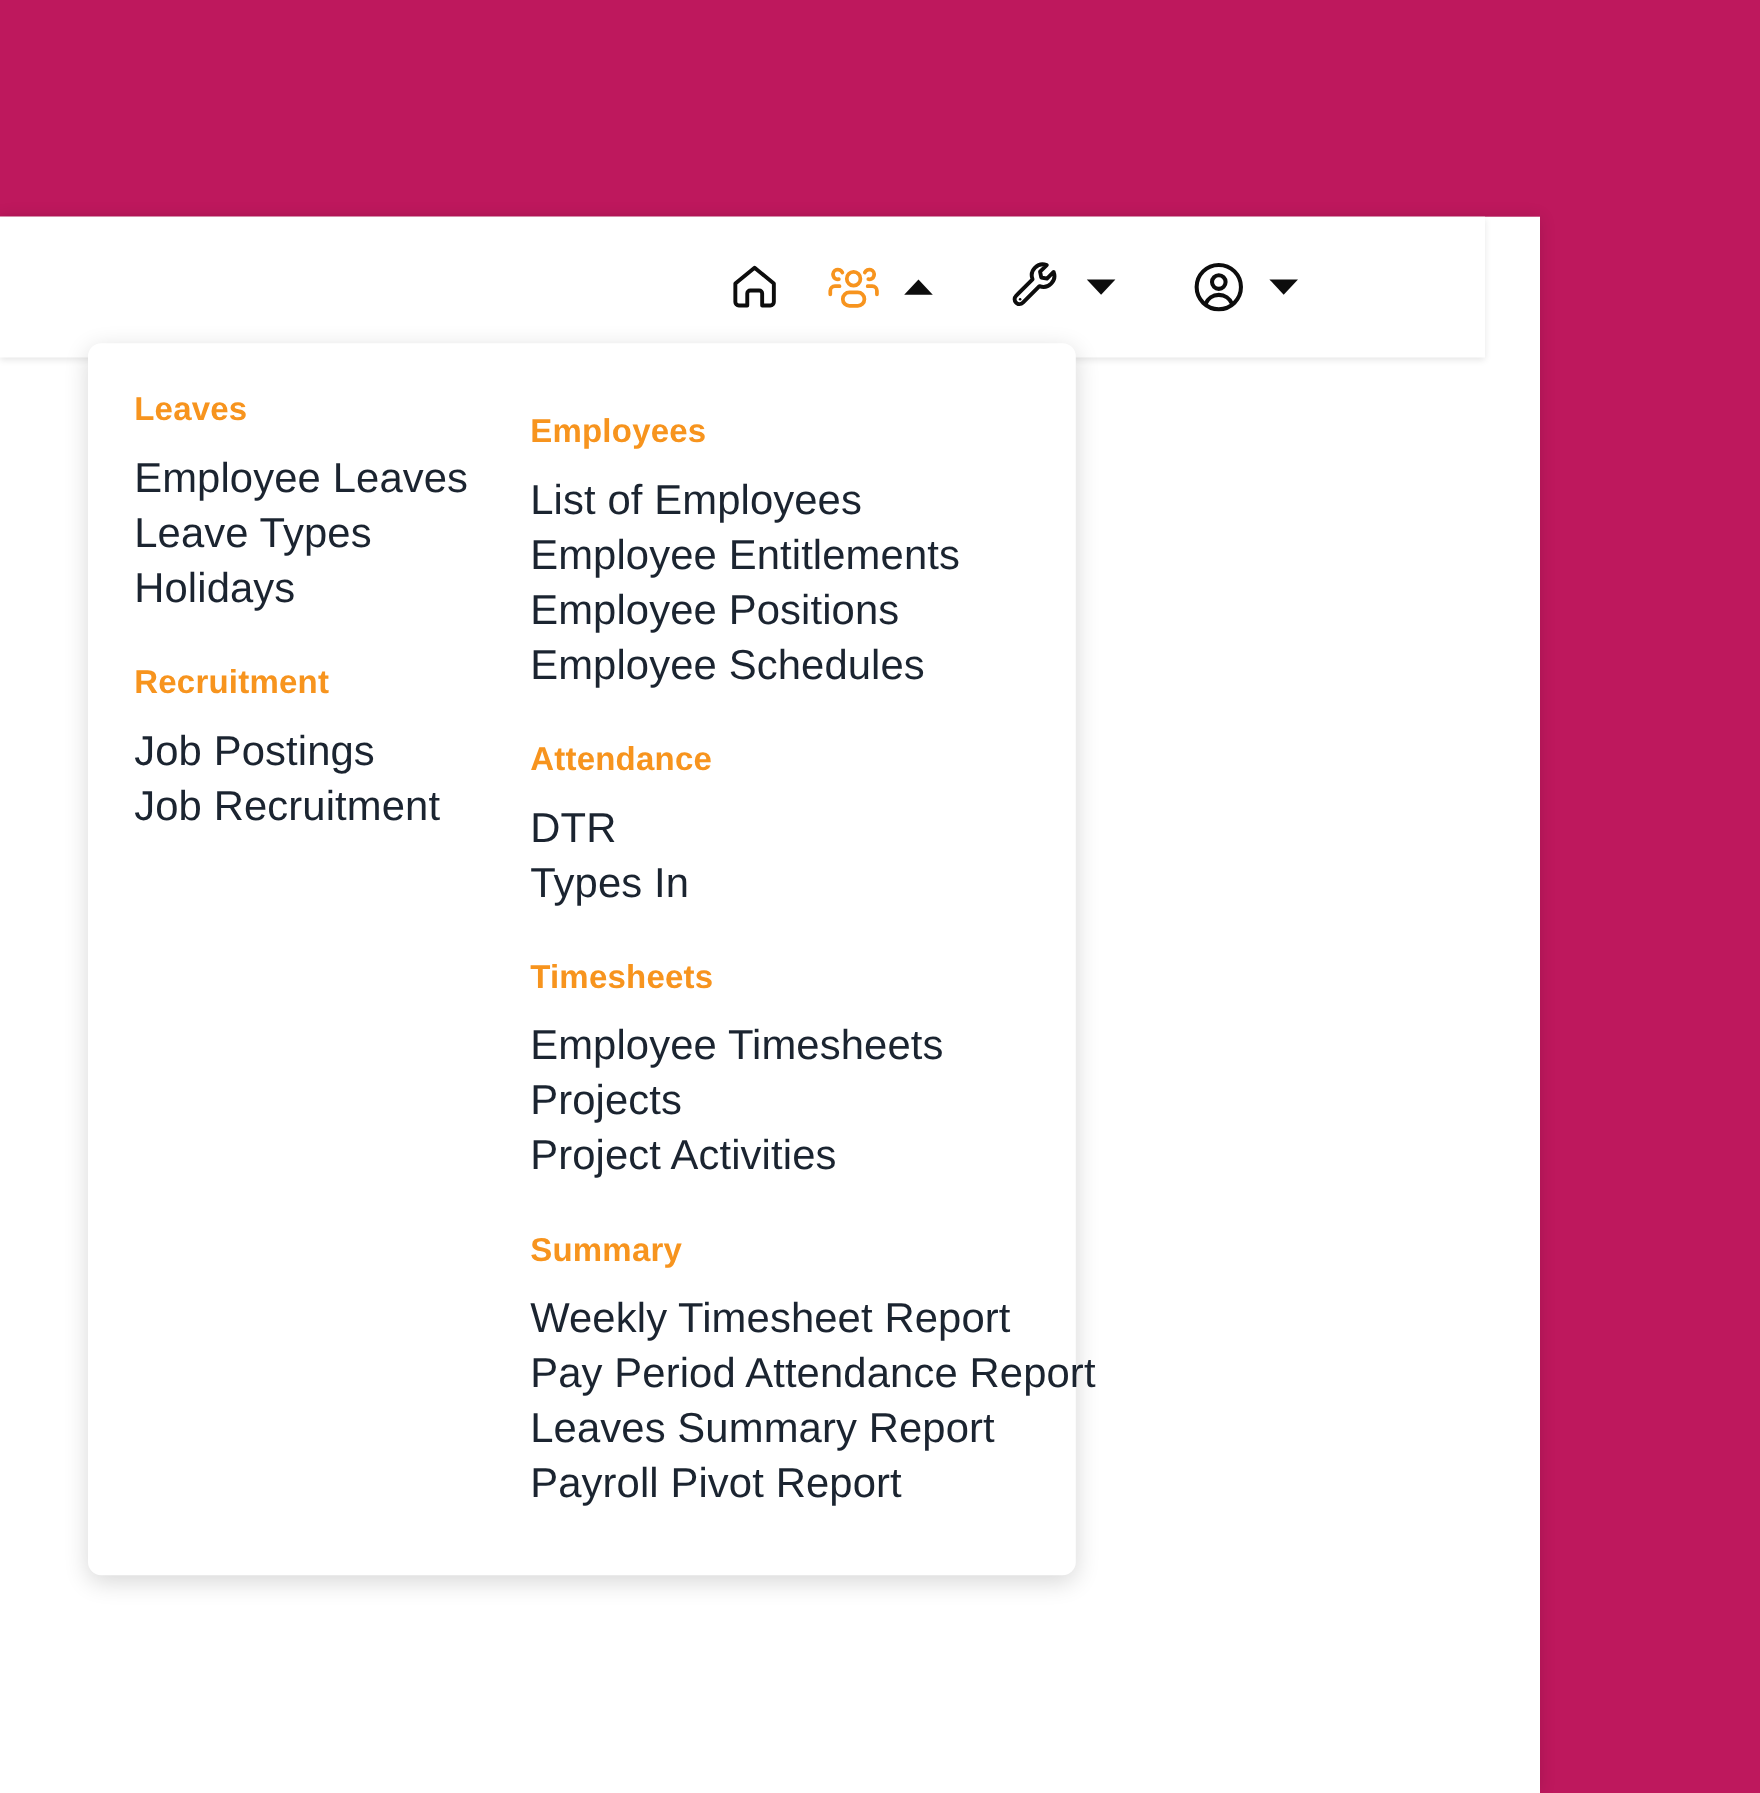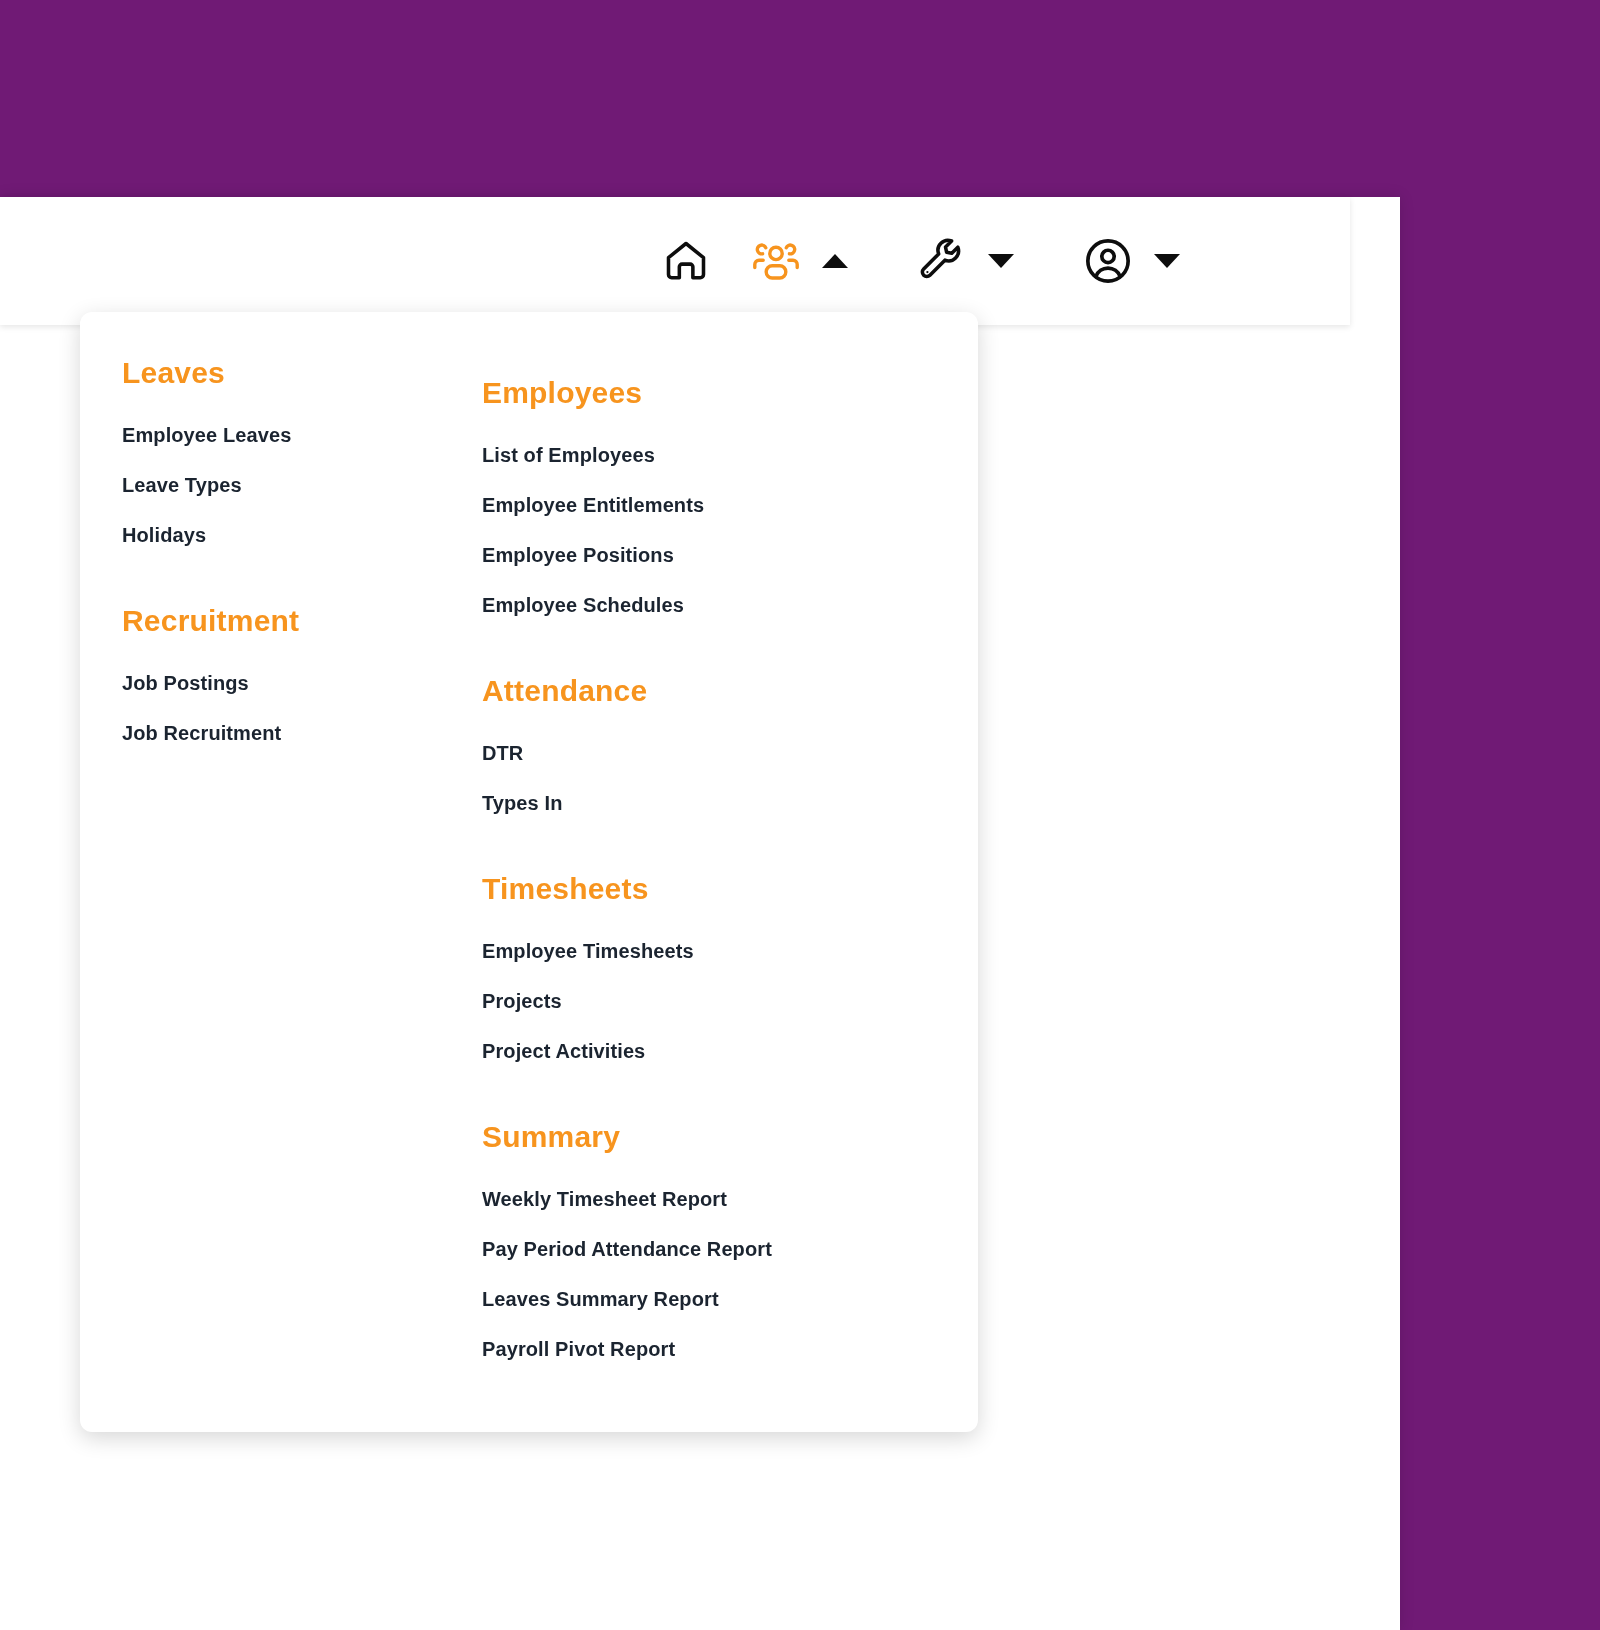--- a/index.html
+++ b/index.html
@@ -9,21 +9,21 @@
     height: 1630px;
     background: #f1f1f1;
     font-family: "Liberation Sans", sans-serif;
     overflow: hidden;
   }
 
   #page {
     position: relative;
     width: 1600px;
     height: 1630px;
-    background: #701a75;
+    background: #be185d;
   }
 
   
   #app-surface {
     position: absolute;
     left: 0;
     top: 197px;
     width: 1400px;
     height: 1433px;
     background: #ffffff;
@@ -112,22 +112,22 @@
     font-size: 30px;
     font-weight: bold;
     letter-spacing: 0.2px;
     line-height: 1.0;
     margin-bottom: 22px;
     white-space: nowrap;
   }
 
   .menu-link {
     color: #1b2430;
-    font-size: 20px;
-    font-weight: 700;
+    font-size: 38px;
+    font-weight: 400;
     line-height: 50px;
     letter-spacing: 0.1px;
     white-space: nowrap;
     cursor: pointer;
     text-decoration: none;
     display: block;
   }
 </style>
 </head>
 <body>

